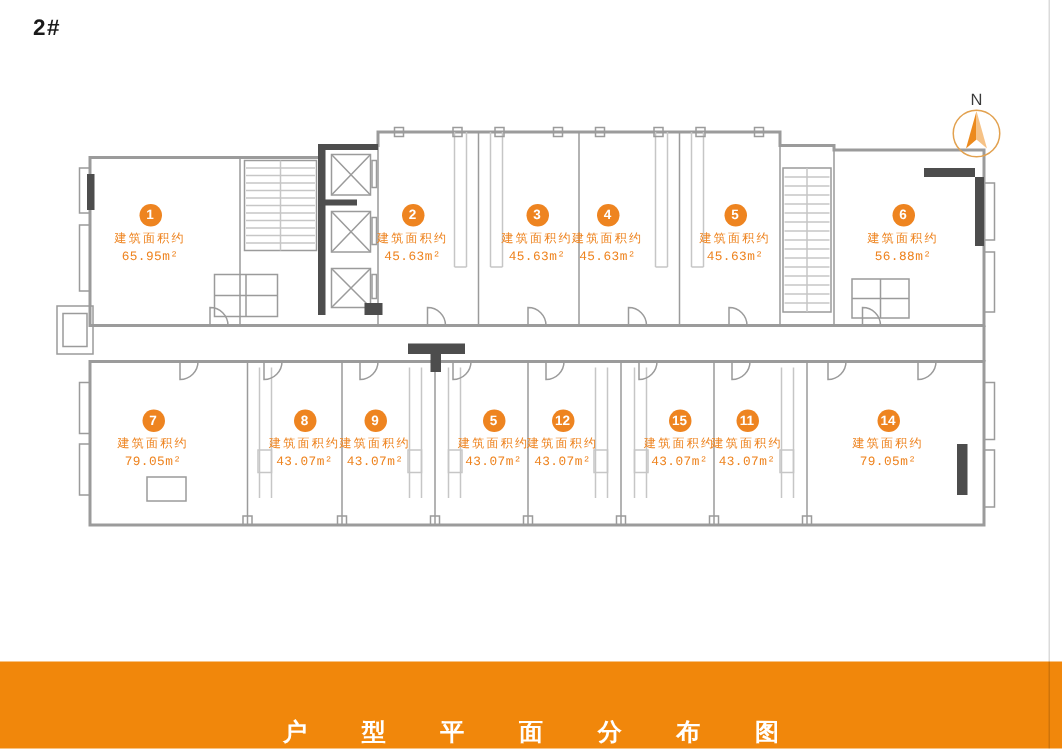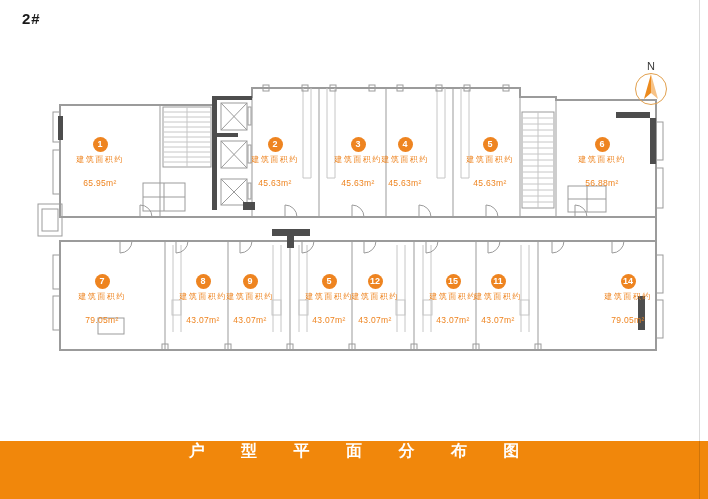--- a/index.html
+++ b/index.html
@@ -13,25 +13,25 @@
   .w2{stroke:var(--wall);stroke-width:2;fill:none;}
   .w2f{stroke:var(--wall);stroke-width:2;fill:#ffffff;}
   .w1{stroke:var(--wall);stroke-width:1;fill:none;}
   .wl{stroke:#c6c6c6;stroke-width:1;fill:none;}
   .dk{fill:var(--wall-dark);stroke:none;}
   .unit{position:absolute;width:96px;text-align:center;line-height:1;}
   .unit .num{display:inline-flex;align-items:center;justify-content:center;
     width:15px;height:15px;border-radius:50%;background:var(--accent);
     color:#fff;font-size:9px;font-weight:bold;}
   .unit .lbl{margin-top:4px;font-size:8px;color:var(--accent);letter-spacing:1.5px;text-align:center;}
-  .unit .val{margin-top:15px;font-size:8.5px;color:var(--accent);letter-spacing:.3px;}
+  .unit .val{margin-top:4px;font-size:8.5px;color:var(--accent);letter-spacing:.3px;font-family:Liberation Mono, monospace;}
   .compass{position:absolute;left:628px;top:56px;}
   .compass text{font-size:11px;fill:#3a3a3a;font-family:"Liberation Sans",sans-serif;}
   .footer{position:absolute;left:0;top:441px;width:708px;height:58px;
-    background:var(--banner);display:flex;align-items:flex-start;justify-content:center;}
+    background:var(--banner);display:flex;align-items:flex-end;justify-content:center;}
   .footer .title{color:#ffffff;font-size:16px;font-weight:bold;letter-spacing:16px;
     transform:translateX(8px);white-space:nowrap;}
   .edge-line{position:absolute;left:699px;top:0;width:1px;height:499px;background:rgba(0,0,0,0.14);}
 </style>
 </head>
 <body style="--accent: #EE8420; --banner: #F1870B; --wall: #9B9B9B; --wall-dark: #4D4D4D;">
 
 <div class="block-label">2#</div>
 
 <svg class="plan-svg" width="708" height="499" viewBox="0 0 708 499" aria-hidden="true">
@@ -170,19 +170,19 @@
 <div class="unit" style="left:357px;top:134px"><div class="num">4</div><div class="lbl">建筑面积约</div><div class="val">45.63m²</div></div>
 <div class="unit" style="left:442px;top:134px"><div class="num">5</div><div class="lbl">建筑面积约</div><div class="val">45.63m²</div></div>
 <div class="unit" style="left:554px;top:134px"><div class="num">6</div><div class="lbl">建筑面积约</div><div class="val">56.88m²</div></div>
 <div class="unit" style="left:54px;top:271px"><div class="num">7</div><div class="lbl">建筑面积约</div><div class="val">79.05m²</div></div>
 <div class="unit" style="left:155px;top:271px"><div class="num">8</div><div class="lbl">建筑面积约</div><div class="val">43.07m²</div></div>
 <div class="unit" style="left:202px;top:271px"><div class="num">9</div><div class="lbl">建筑面积约</div><div class="val">43.07m²</div></div>
 <div class="unit" style="left:281px;top:271px"><div class="num">5</div><div class="lbl">建筑面积约</div><div class="val">43.07m²</div></div>
 <div class="unit" style="left:327px;top:271px"><div class="num">12</div><div class="lbl">建筑面积约</div><div class="val">43.07m²</div></div>
 <div class="unit" style="left:405px;top:271px"><div class="num">15</div><div class="lbl">建筑面积约</div><div class="val">43.07m²</div></div>
 <div class="unit" style="left:450px;top:271px"><div class="num">11</div><div class="lbl">建筑面积约</div><div class="val">43.07m²</div></div>
-<div class="unit" style="left:580px;top:271px"><div class="num">14</div><div class="lbl">建筑面积约</div><div class="val">79.05m²</div></div>
+<div class="unit" style="left:544px;top:271px"><div class="num">14</div><div class="lbl">建筑面积约</div><div class="val">79.05m²</div></div>
 
 <div class="footer">
   <span class="title">户 型 平 面 分 布 图</span>
 </div>
 
 <div class="edge-line"></div>
 
 </body></html>

